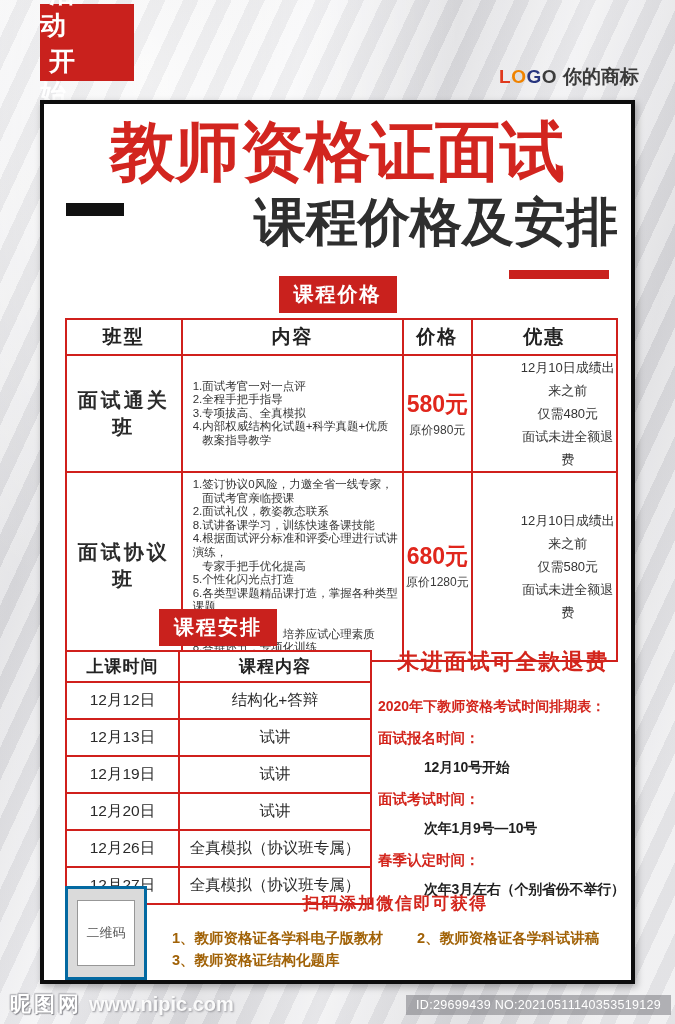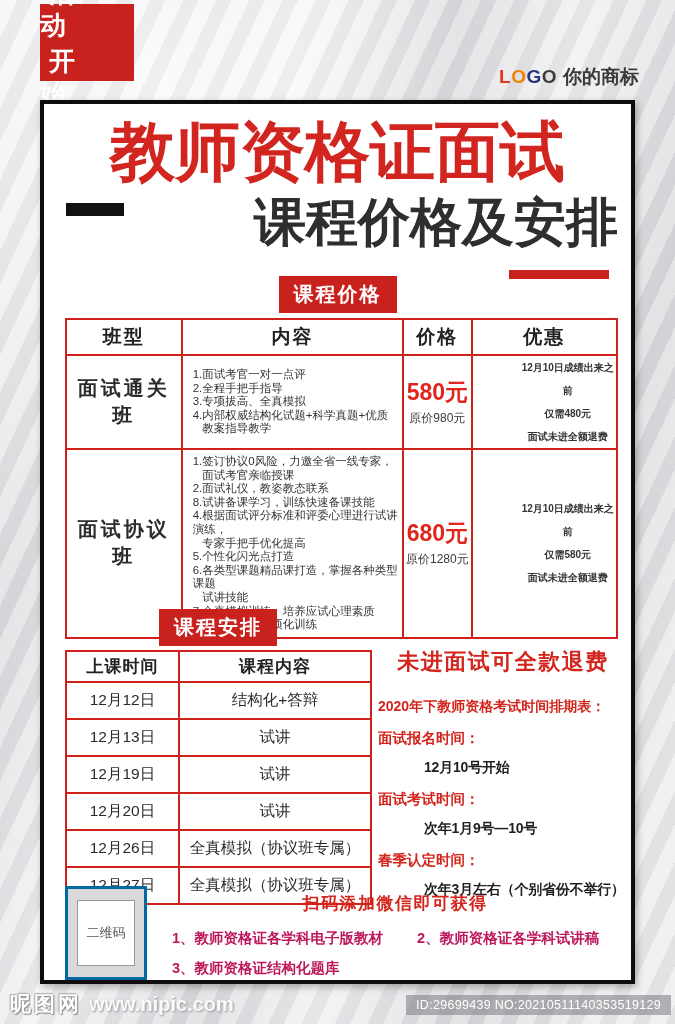--- a/index.html
+++ b/index.html
@@ -59,21 +59,21 @@
   .price-table { position:absolute; left:21px; top:214px; width:553px; }
   .price-table th, .price-table td { border:2px solid #d0201c; vertical-align:middle; }
   .price-table th { height:36px; font-size:19px; color:#222; text-align:center; letter-spacing:2px; }
   .class-type { font-size:20px; letter-spacing:3px; text-align:center; color:#2b2b2b; font-weight:600; }
   .content-cell { padding:5px 4px 5px 10px; }
   .cline { font-size:11.5px; line-height:13.6px; color:#333; white-space:pre-wrap; font-weight:500; }
   .price-cell { text-align:center; }
   .price-main { color:#e0261c; font-size:23px; font-weight:bold; }
   .price-orig { color:#3a3a3a; font-size:12px; margin-top:2px; font-weight:500; }
   .discount-cell { text-align:center; }
-  .dline { font-size:10px; line-height:23px; color:#333; font-weight:700;margin-left:47px; }
+  .dline { font-size:13px; line-height:23px; color:#333; font-weight:400;margin-left:47px; }
 
   
   .schedule-table { position:absolute; left:21px; top:546px; width:307px; }
   .schedule-table th, .schedule-table td { border:2px solid #d0201c; text-align:center; vertical-align:middle; }
   .schedule-table th { height:31px; font-size:17px; color:#222; letter-spacing:1px; }
   .schedule-table td { height:37px; font-size:15.5px; color:#2b2b2b; font-weight:500; }
 
   
   .info-panel { position:absolute; left:334px; top:543px; width:250px; }
   .info-headline { color:#d3251c; font-size:22px; font-weight:900; text-align:center; letter-spacing:1.5px; white-space:nowrap; }
@@ -88,22 +88,22 @@
     display:flex; align-items:center; justify-content:center;
   }
   .qr-inner {
     width:58px; height:66px; background:#fff; border:1px solid #979797;
     display:flex; align-items:center; justify-content:center;
     font-size:13px; color:#555;
   }
   .footer-right { position:absolute; left:112px; top:788px; width:478px; }
   .footer-headline { text-align:center; color:#d3251c; font-size:17px; font-weight:900; letter-spacing:1.5px; }
   .footer-row { display:flex; gap:34px; margin-top:14px; padding-left:16px; }
-  .footer-row.second { margin-top:11px; }
-  .footer-item { font-size:14.5px; font-weight:bold; color:#be185d; white-space:nowrap; }
+  .footer-row.second { margin-top:3px; }
+  .footer-item { font-size:14.5px; font-weight:bold; color:#a16207; white-space:nowrap; }
 
   
   .watermark-bar { position:absolute; left:0; bottom:0; width:675px; height:39px; }
   .nipic { position:absolute; left:10px; bottom:6px; display:flex; align-items:baseline; gap:7px; }
   .nipic-logo {
     color:#fff; font-size:21px; font-weight:900; letter-spacing:3px;
     text-shadow:0 0 2px #909095, 1px 1px 1px #85858a, -1px -1px 1px #b5b5ba;
   }
   .nipic-url { color:#fafafa; font-size:20px; font-weight:bold; text-shadow:1px 1px 2px #96969b; }
   .id-badge {

